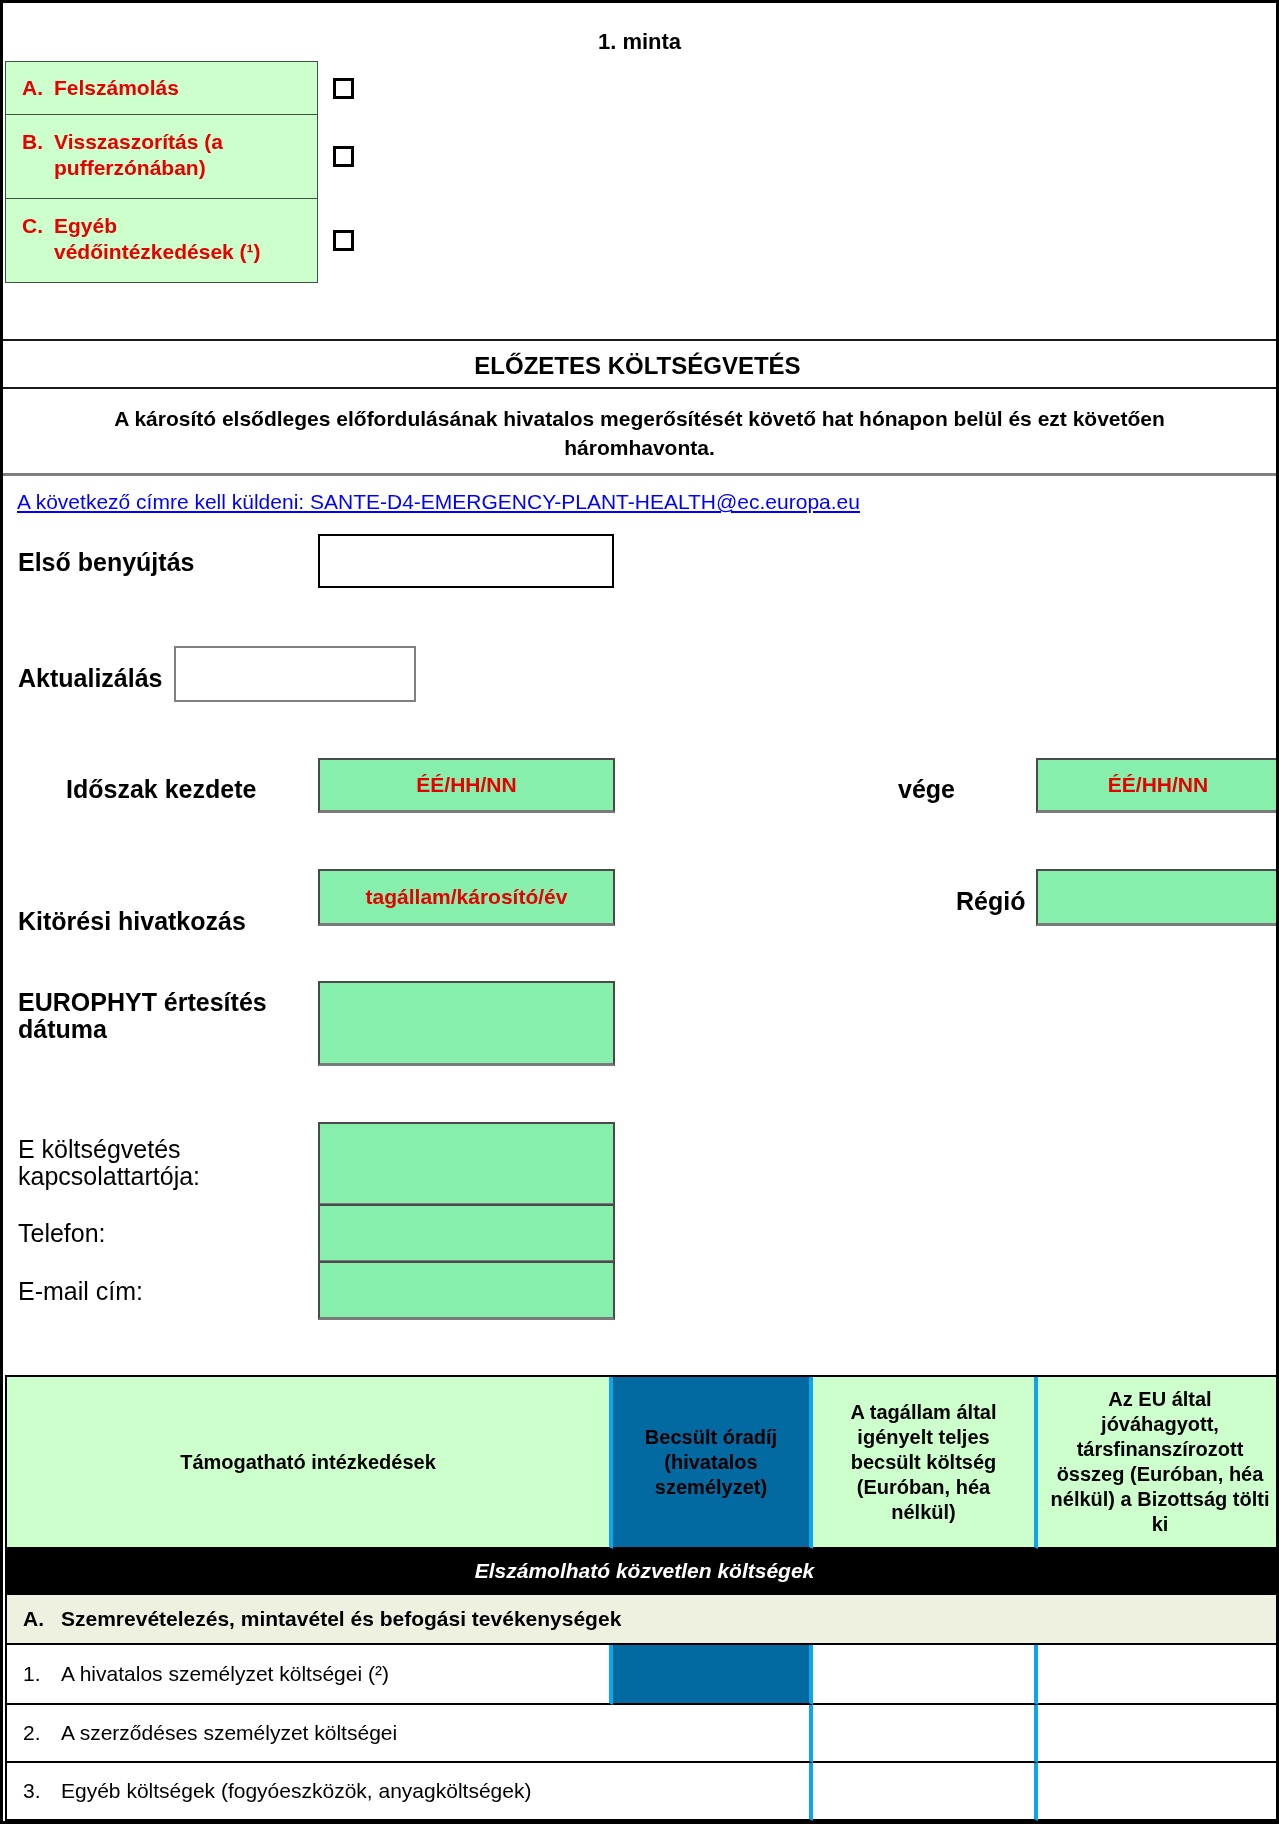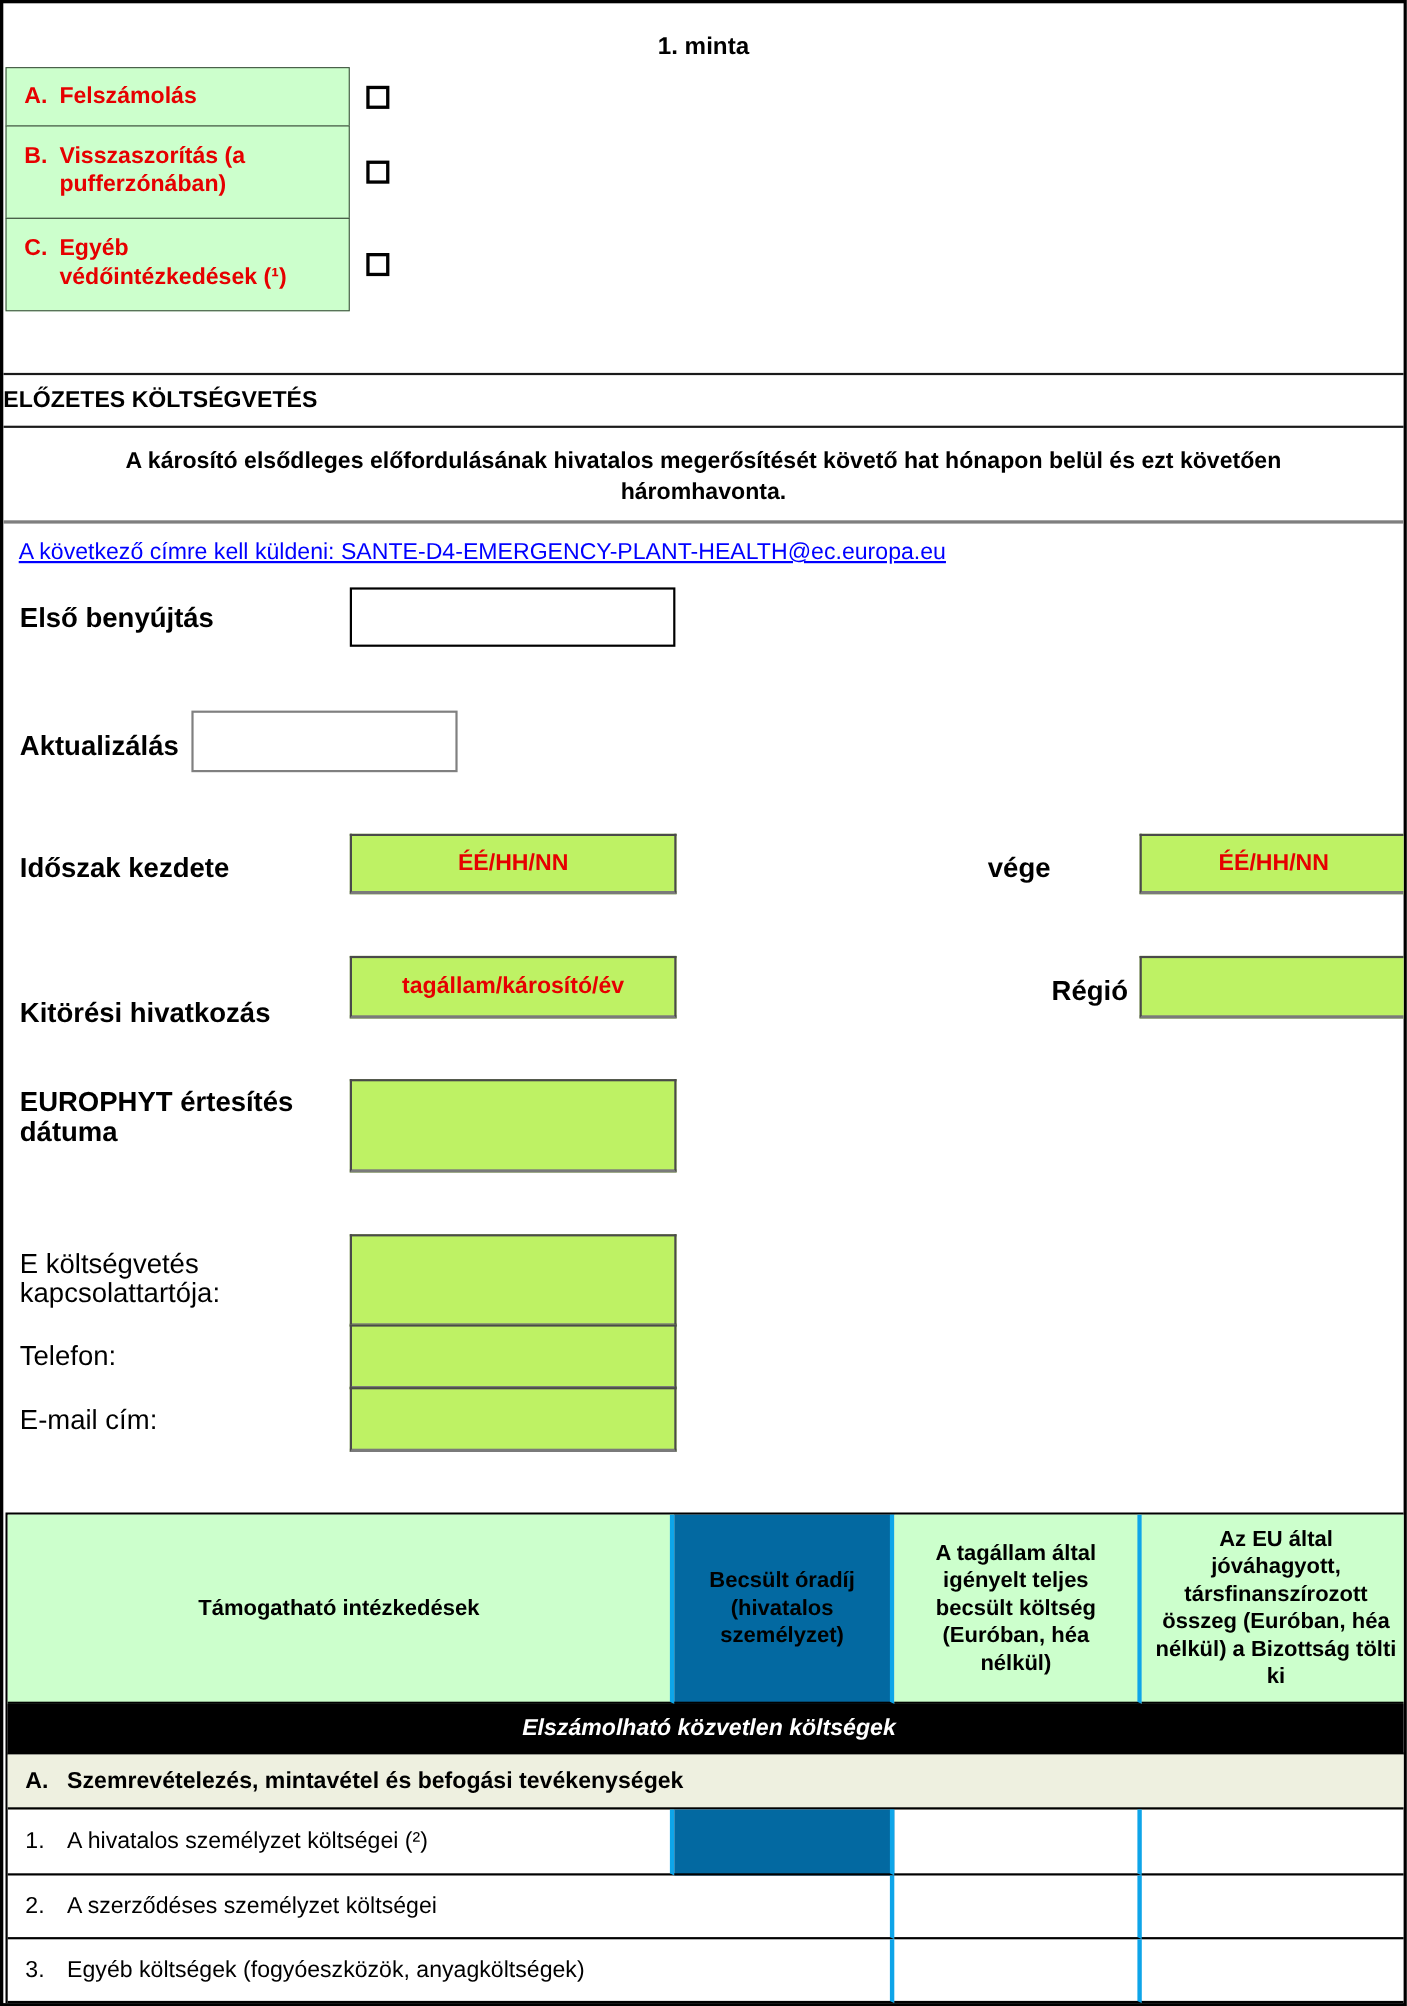--- a/index.html
+++ b/index.html
@@ -35,35 +35,35 @@
   .m-c { top:195px; height:85px; padding-top:14px; }
 
   .checkbox {
     left:330px; width:21px; height:21px;
     border:3px solid #000; background:#fff;
   }
 
   .rule  { left:0; width:1279px; background:#1a1a1a; height:2px; }
   .rule-gray { left:0; width:1279px; background:#7f7f7f; height:3px; }
 
-  .sec-title { top:349px; left:0; right:4px; text-align:left; font-weight:bold; font-size:21px; }
+  .sec-title { top:349px; left:0; right:4px; text-align:center; font-weight:bold; font-size:24px; }
   .subtitle  { top:401px; left:50%; transform:translateX(-50%); width:1175px; text-align:center;
                font-weight:bold; font-size:21px; line-height:29px; }
 
   .send-link { top:487px; left:14px; font-size:21px; color:#0000ff; text-decoration:underline; cursor:pointer; }
 
   .field-label { left:15px; font-size:25px; }
   .bold-label  { font-weight:bold; }
 
   .whitebox { background:#fff; }
   .box-first  { top:531px; left:315px; width:296px; height:54px; border:2px solid #000; }
   .box-update { top:643px; left:171px; width:242px; height:56px; border:2px solid #808080; }
 
   .greenbox {
-    background:#bef264;
+    background:#86efac;
     border:2px solid #4a4a4a;
     border-bottom:3px solid #7a7a7a;
     color:#e60000; font-weight:bold; font-size:21px;
     display:flex; align-items:center; justify-content:center;
     text-align:center;
   }
   .gb-period-start { top:755px; left:315px;  width:297px; height:55px; }
   .gb-period-end   { top:755px; left:1033px; width:244px; height:55px; }
   .gb-outbreak     { top:866px; left:315px;  width:297px; height:57px; }
   .gb-region       { top:866px; left:1033px; width:244px; height:57px; }
@@ -144,21 +144,21 @@
   <div class="abs rule-gray" style="top:470px;"></div>
 
   <a class="abs send-link">A következő címre kell küldeni: SANTE-D4-EMERGENCY-PLANT-HEALTH@ec.europa.eu</a>
 
   <div class="abs field-label bold-label" style="top:545px;">Első benyújtás</div>
   <div class="abs whitebox box-first"></div>
 
   <div class="abs field-label bold-label" style="top:661px;">Aktualizálás</div>
   <div class="abs whitebox box-update"></div>
 
-  <div class="abs field-label bold-label" style="top:772px;">Időszak kezdete</div>
+  <div class="abs field-label bold-label" style="top:772px;margin-left:48px;">Időszak kezdete</div>
   <div class="abs greenbox gb-period-start">ÉÉ/HH/NN</div>
   <div class="abs field-label bold-label" style="top:772px; left:895px;">vége</div>
   <div class="abs greenbox gb-period-end">ÉÉ/HH/NN</div>
 
   <div class="abs field-label bold-label" style="top:884px;margin-top:20px;">Kitörési hivatkozás</div>
   <div class="abs greenbox gb-outbreak">tagállam/károsító/év</div>
   <div class="abs field-label bold-label" style="top:884px; left:953px;">Régió</div>
   <div class="abs greenbox gb-region"></div>
 
   <div class="abs field-label bold-label" style="top:986px; width:285px; line-height:27px;">EUROPHYT értesítés dátuma</div>

